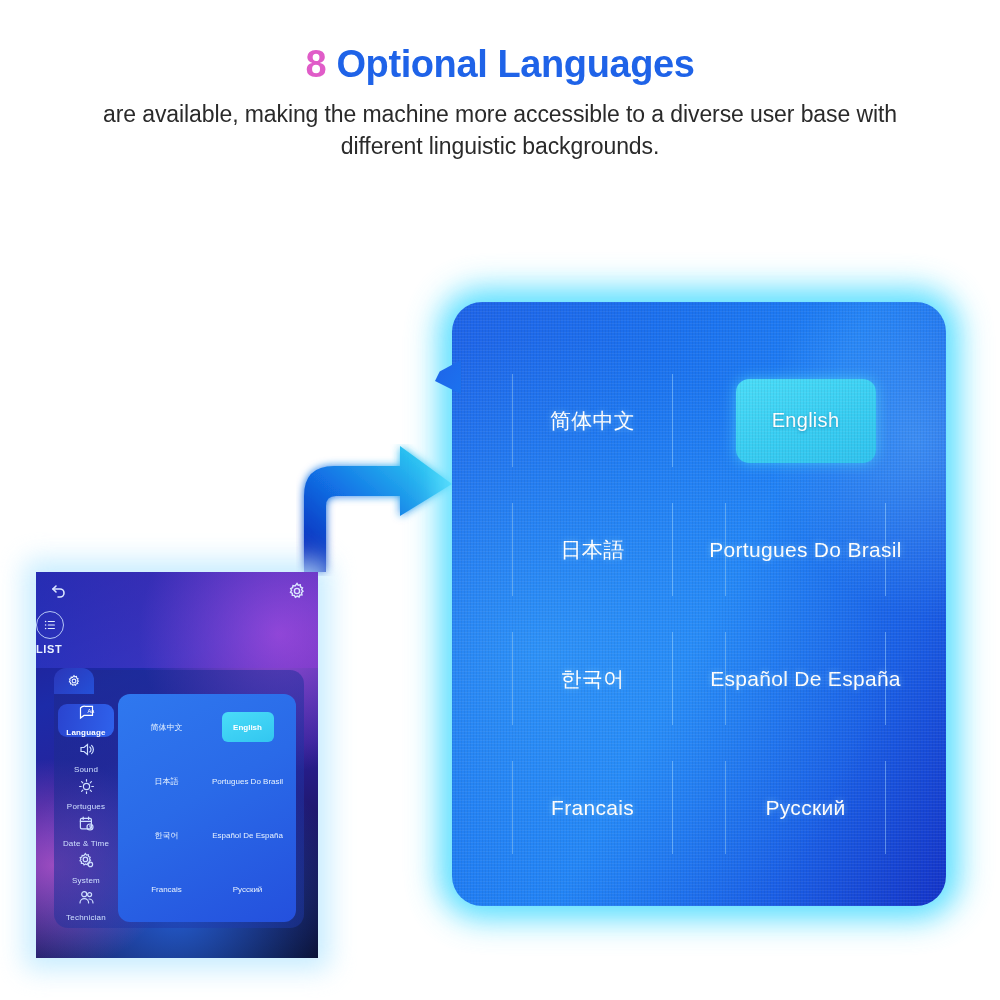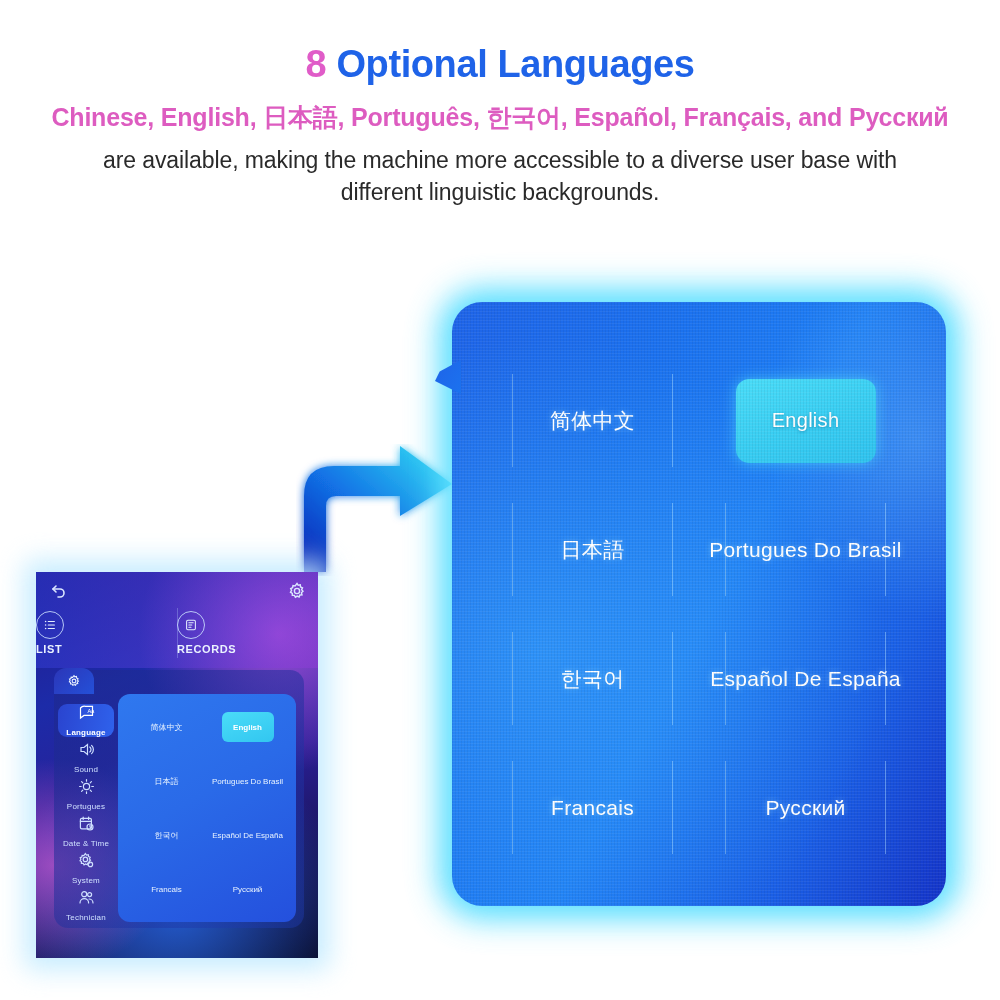--- a/index.html
+++ b/index.html
@@ -129,21 +129,20 @@
 </style>
 </head>
 <body>
 
 <div id="stage">
 
   <div class="headings">
     <div class="title">
       <span class="num">8</span><span class="rest"> Optional Languages</span>
     </div>
-    <div class="langline">Chinese, English, 日本語, Português, 한국어, Español, Français, and  Русский</div>
     <div class="body-copy">
       <div>are available, making the machine more accessible to a diverse user base with</div>
       <div>different linguistic backgrounds.</div>
     </div>
   </div>
 
   <div class="arrow">
     <svg viewBox="0 0 160 132" width="160" height="132">
       <defs>
         <linearGradient id="agrad" x1="0" y1="1" x2="1" y2="0">
@@ -239,29 +238,20 @@
                 <circle cx="3" cy="4" r=".9" fill="#e4eeff" stroke="none"></circle>
                   <path d="M6 4 H13"></path>
                 <circle cx="3" cy="8" r=".9" fill="#e4eeff" stroke="none"></circle>
                   <path d="M6 8 H13"></path>
                 <circle cx="3" cy="12" r=".9" fill="#e4eeff" stroke="none"></circle>
                   <path d="M6 12 H13"></path>
               </svg>
             </span>
             <span class="tlabel">LIST</span>
           </div>
-          <div class="d-tab">
-            <span class="ico">
-              <svg viewBox="0 0 16 16" width="14" height="14" fill="none" stroke="#e4eeff" stroke-width="1.2" stroke-linecap="round">
-                <rect x="3" y="2.5" width="10" height="11" rx="1.4"></rect>
-                <path d="M5.5 5.5 H10.5 M5.5 8 H9 M5.5 10.5 H8"></path>
-              </svg>
-            </span>
-            <span class="tlabel">RECORDS</span>
-          </div>
         </div>
       </div>
 
       <div class="d-card"></div>
       <div class="d-gear-tab">
         <svg viewBox="0 0 18 18" width="14" height="14" fill="none" stroke="#eaf2ff" stroke-width="1.4">
           <circle cx="9" cy="9" r="2.4"></circle>
           <path d="M9 2 L10.2 3.6 L12.2 3.2 L12.4 5.2 L14.2 6 L13.4 7.8 L14.7 9.2 L13.2 10.5 L13.8 12.4 L11.8 12.6 L11 14.4 L9.2 13.6 L7.5 14.6 L6.6 12.9 L4.6 12.9 L4.6 11 L3 10 L4 8.3 L3.2 6.6 L5 5.9 L5.3 4 L7.2 4.3 Z"></path>
         </svg>
       </div>

